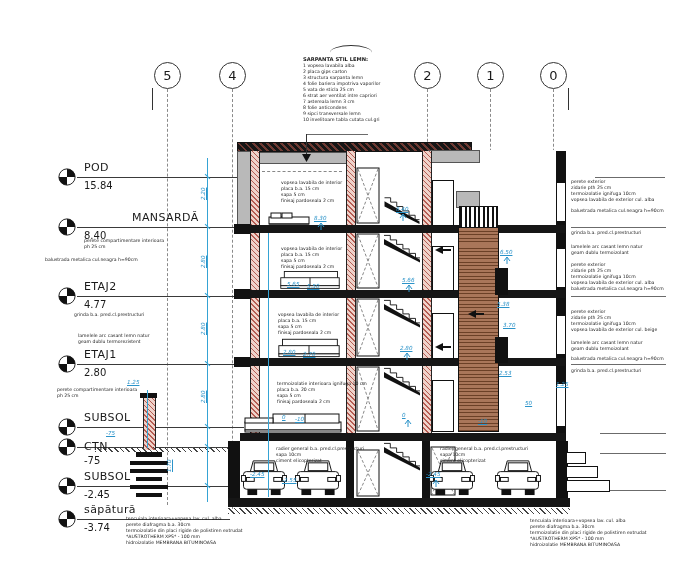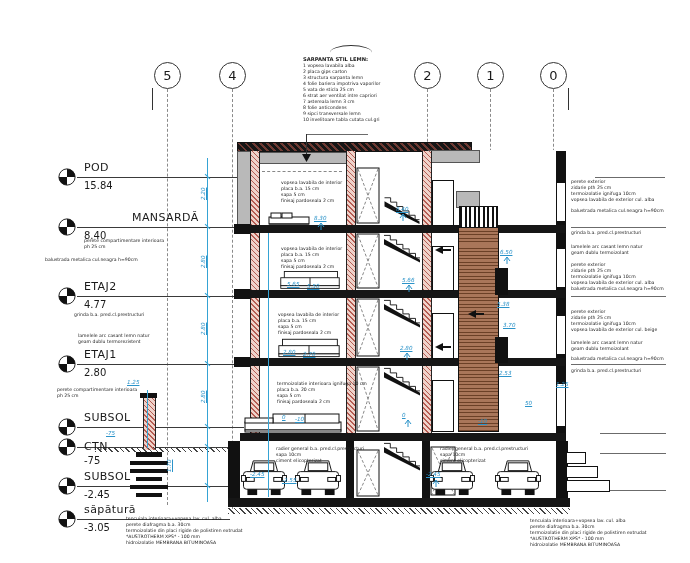--- a/index.html
+++ b/index.html
@@ -127,21 +127,21 @@
   <div class="abs hline z1" style="left:77px;top:486px;width:173px;"></div>
   <div class="abs lvl-elev z6" style="left:84px;top:489px;">-2.45</div>
 
   <svg class="abs z5" style="left:58px;top:510px;" width="18" height="18" viewBox="0 0 20 20">
       <circle cx="10" cy="10" r="9" fill="#fff" stroke="#111"></circle>
       <path d="M10 1 A9 9 0 0 1 19 10 L10 10 Z" fill="#111"></path>
       <path d="M10 19 A9 9 0 0 1 1 10 L10 10 Z" fill="#111"></path>
     </svg>
   <div class="abs lvl-name z6" style="left:84px;top:503px;">săpătură</div>
   <div class="abs hline z1" style="left:77px;top:519px;width:153px;"></div>
-  <div class="abs lvl-elev z6" style="left:84px;top:522px;">-3.05</div>
+  <div class="abs lvl-elev z6" style="left:84px;top:522px;">-3.74</div>
 
   <div class="abs note z6" style="left:84px;top:238px;width:95px;">perete compartimentare interioara
 ph 25 cm</div>
   <div class="abs note z6" style="left:45px;top:257px;width:110px;">balustrada metalica cul.neagra h=90cm</div>
   <div class="abs note z6" style="left:74px;top:312px;width:95px;">grinda b.a. pred.cl.prestructuri</div>
   <div class="abs note z6" style="left:78px;top:333px;width:95px;">lamelele arc casant lemn natur
 geam dublu termorezistent</div>
   <div class="abs note z6" style="left:57px;top:387px;width:95px;">perete compartimentare interioara
 ph 25 cm</div>
 

